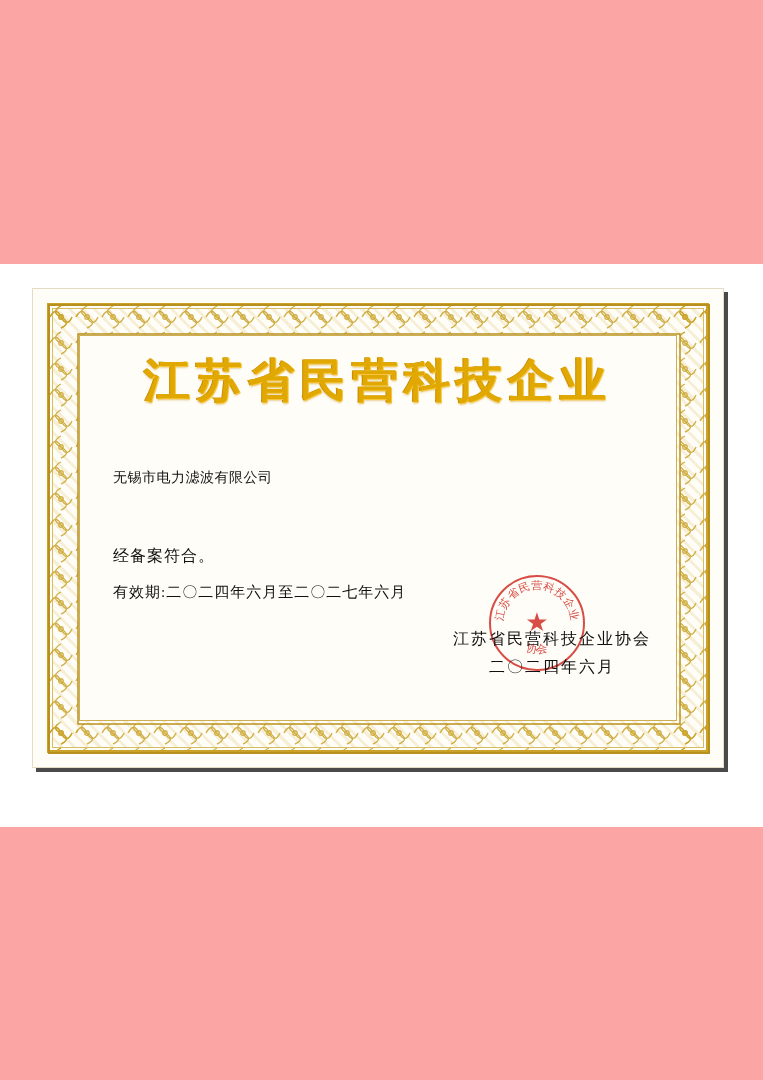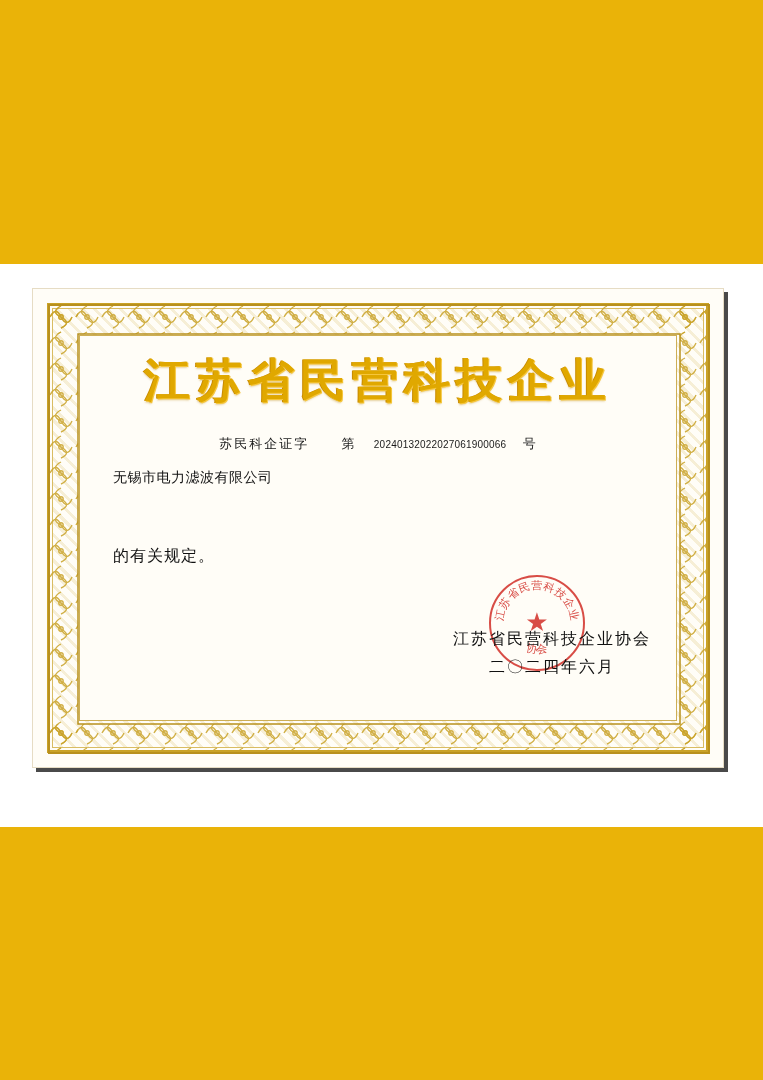--- a/index.html
+++ b/index.html
@@ -8,21 +8,21 @@
     background: #ebebeb;
     width: 763px;
     height: 1080px;
     font-family: "Liberation Serif", "DejaVu Serif", serif;
   }
 
   .page {
     position: relative;
     width: 763px;
     height: 1080px;
-    background: #eab308;
+    background: #fca5a5;
     overflow: hidden;
   }
 
   
   .white-band {
     position: absolute;
     left: 0;
     top: 264px;
     width: 763px;
     height: 563px;
@@ -237,34 +237,29 @@
       <rect x="1" y="1" width="660" height="448" fill="none" stroke="#b8901d" stroke-width="2"></rect>
       <rect x="30" y="30" width="602" height="390" fill="none" stroke="#b8901d" stroke-width="1.5"></rect>
     </svg>
 
     <div class="frame-inner"></div>
 
     <div class="content">
 
       <div class="title">江苏省民营科技企业</div>
 
-      <div class="cert-no-row">
-        <span class="label">苏民科企证字</span>
-        <span class="di">第</span>
-        <span class="num">20240132022027061900066</span>
-        <span class="hao">号</span>
-      </div>
 
       <div class="company">无锡市电力滤波有限公司</div>
 
       <div class="body-text">
         <span class="indent"></span><br>
-        <span>的有关规定。</span>
+        <span>经备案符合。</span>
       </div>
 
+      <div class="validity">有效期:二〇二四年六月至二〇二七年六月</div>
 
       <div class="seal">
         <svg class="ring-text" viewBox="0 0 92 92">
           <defs>
             <path id="sealArc" d="M 12,46 A 34,34 0 1 1 80,46"></path>
             <path id="sealArcLower" d="M 16,46 A 30,30 0 0 0 76,46"></path>
           </defs>
           <text>
             <textPath href="#sealArc" startOffset="50%" text-anchor="middle">江苏省民营科技企业</textPath>
           </text>

